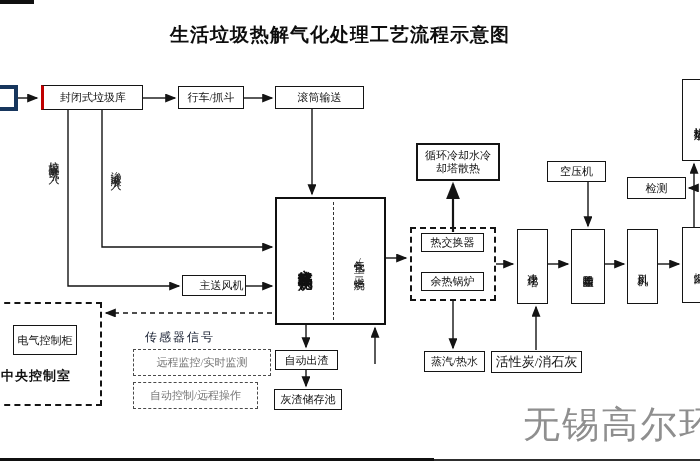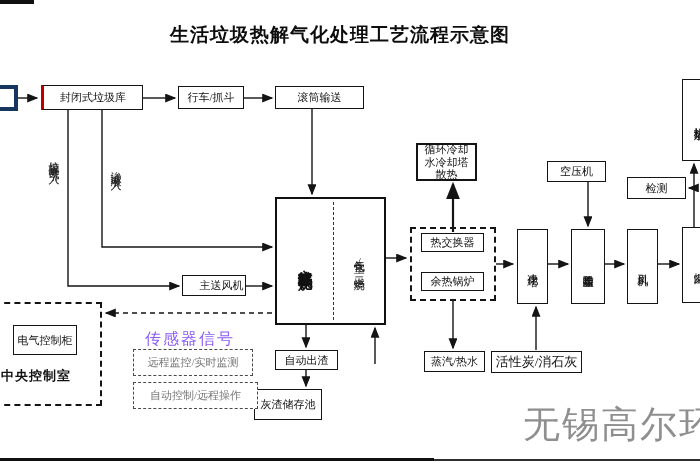--- a/index.html
+++ b/index.html
@@ -7,21 +7,21 @@
          font-family:Liberation Serif, serif;color:#111;}
   .abs{position:absolute;box-sizing:border-box;}
   .title{font-size:19px;font-weight:bold;text-align:center;letter-spacing:1px;color:#0d0d0d;}
   .box{background:#fff;border:1.8px solid #141414;display:flex;align-items:center;justify-content:center;
        font-size:11px;line-height:1.15;text-align:center;white-space:nowrap;}
   .wrap{white-space:normal;}
   .vbox{writing-mode:vertical-rl;text-orientation:upright;letter-spacing:1px;}
   .dashedbox{background:transparent;border:2.5px dashed #141414;}
   .grayd{border:1.8px dashed #4a4a4a;color:#777;background:#fff;}
   .vlabel{writing-mode:vertical-rl;text-orientation:upright;font-size:11px;letter-spacing:2px;color:#222;}
-  .graytext{color:#8b5cf6;font-size:16px;letter-spacing:2px;}
+  .graytext{color:#0f172a;font-size:12px;letter-spacing:2px;}
   .watermark{font-size:37px;color:#8f8f8f;letter-spacing:2px;white-space:nowrap;}
   .furnace{background:#fff;border:2.5px solid #101010;display:flex;flex-direction:row;}
   .furnace .left{flex:1.1;display:flex;align-items:center;justify-content:center;
        writing-mode:vertical-rl;text-orientation:upright;font-weight:bold;font-size:14.5px;letter-spacing:1px;}
   .furnace .divider{width:0;border-left:1.5px dashed #333;margin:3px 0;}
   .furnace .right{flex:1;display:flex;align-items:center;justify-content:center;
        writing-mode:vertical-rl;text-orientation:upright;font-size:11px;letter-spacing:1px;}
   .ctrl-label{font-size:13px;font-weight:bold;letter-spacing:1px;}
   svg{position:absolute;left:0;top:0;}
   .bar{background:#101010;}
@@ -76,45 +76,45 @@
   <div class="abs vlabel" style="left:108px;top:162px;height:84px;">渗滤液引入</div>
 
   <div class="abs furnace" style="left:275px;top:197px;width:111px;height:128px;">
     <div class="left">立式热解气化炉</div>
     <div class="divider"></div>
     <div class="right">气化室/二燃烧</div>
   </div>
 
   <div class="abs box" style="left:182px;top:275px;width:64px;height:21px;padding-left:15px;">主送风机</div>
 
-  <div class="abs box wrap" style="left:416px;top:143px;width:61px;height:38px;padding:0 2px;border-width:2px;">循环冷却水冷却塔散热</div>
+  <div class="abs box wrap" style="left:416px;top:143px;width:84px;height:38px;padding:0 2px;border-width:2px;">循环冷却水冷却塔散热</div>
 
   <div class="abs dashedbox" style="left:410px;top:227px;width:86px;height:74px;"></div>
   <div class="abs box" style="left:421px;top:233px;width:63px;height:19px;">热交换器</div>
   <div class="abs box" style="left:421px;top:272px;width:63px;height:19px;">余热锅炉</div>
 
   <div class="abs box" style="left:424px;top:351px;width:61px;height:21px;">蒸汽/热水</div>
   <div class="abs box" style="left:491px;top:351px;width:91px;height:22px;font-size:13px;">活性炭/消石灰</div>
 
   <div class="abs box vbox" style="left:517px;top:229px;width:31px;height:75px;">净化塔</div>
   <div class="abs box vbox" style="left:571px;top:229px;width:34px;height:75px;letter-spacing:0;">布袋除尘器</div>
   <div class="abs box" style="left:547px;top:161px;width:59px;height:21px;">空压机</div>
   <div class="abs box vbox" style="left:627px;top:229px;width:31px;height:75px;">引风机</div>
   <div class="abs box vbox" style="left:682px;top:227px;width:34px;height:76px;">烟囱</div>
   <div class="abs box" style="left:627px;top:177px;width:59px;height:22px;">检测</div>
   <div class="abs box vbox" style="left:682px;top:79px;width:34px;height:82px;">达标排放</div>
 
   <div class="abs box" style="left:275px;top:350px;width:63px;height:20px;">自动出渣</div>
-  <div class="abs box" style="left:254px;top:389px;width:68px;height:31px;">灰渣储存池</div>
+  <div class="abs box" style="left:274px;top:389px;width:68px;height:21px;">灰渣储存池</div>
 
   <div class="abs dashedbox" style="left:-6px;top:302px;width:108px;height:104px;"></div>
   <div class="abs box wrap" style="left:13px;top:325px;width:64px;height:30px;">电气控制柜</div>
   <div class="abs ctrl-label" style="left:1px;top:367px;">中央控制室</div>
 
   <div class="abs graytext" style="left:145px;top:329px;">传感器信号</div>
-  <div class="abs box grayd" style="left:133px;top:349px;width:120px;height:27px;">远程监控/实时监测</div>
+  <div class="abs box grayd" style="left:133px;top:349px;width:138px;height:27px;">远程监控/实时监测</div>
   <div class="abs box grayd" style="left:133px;top:382px;width:125px;height:27px;">自动控制/远程操作</div>
 
   <div class="abs watermark" style="left:523px;top:400px;">无锡高尔环</div>
   <div class="abs bar" style="left:0;top:458px;width:434px;height:3px;"></div>
   <div class="abs bar" style="left:434px;top:459px;width:266px;height:2px;background:#2e2e2e;"></div>
 
 </div>
 
 </body></html>

